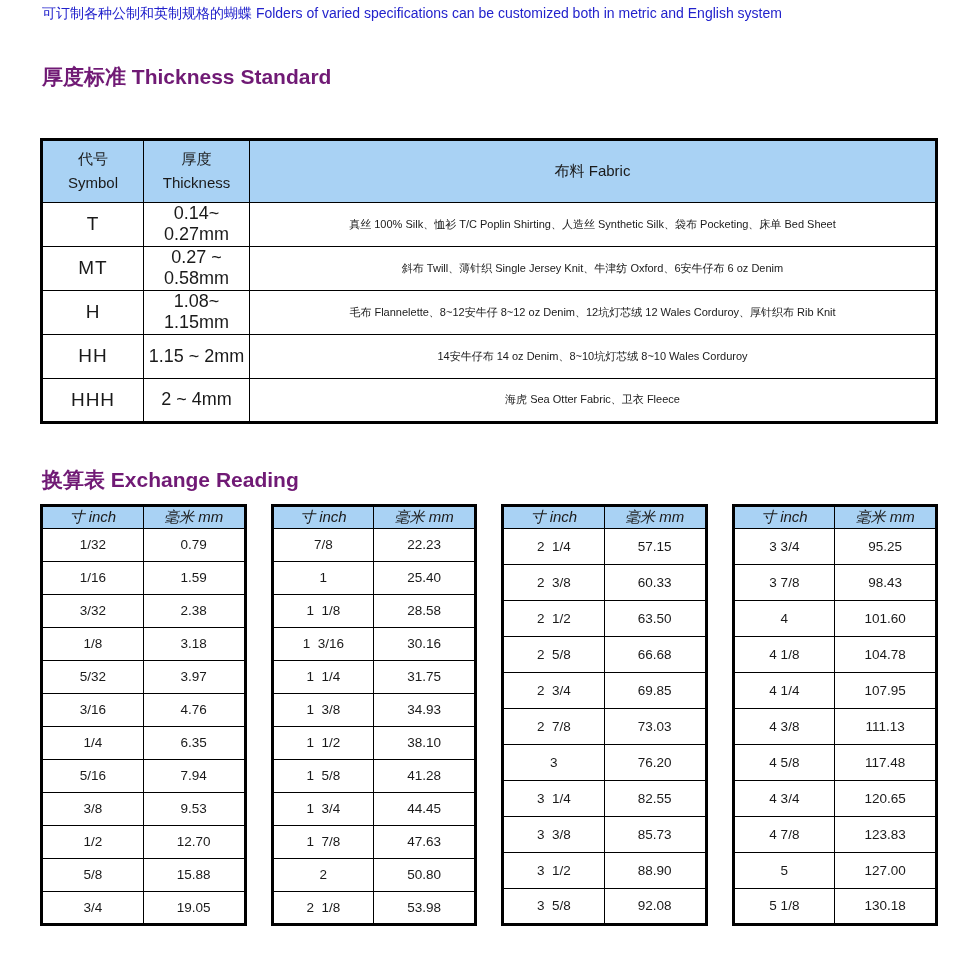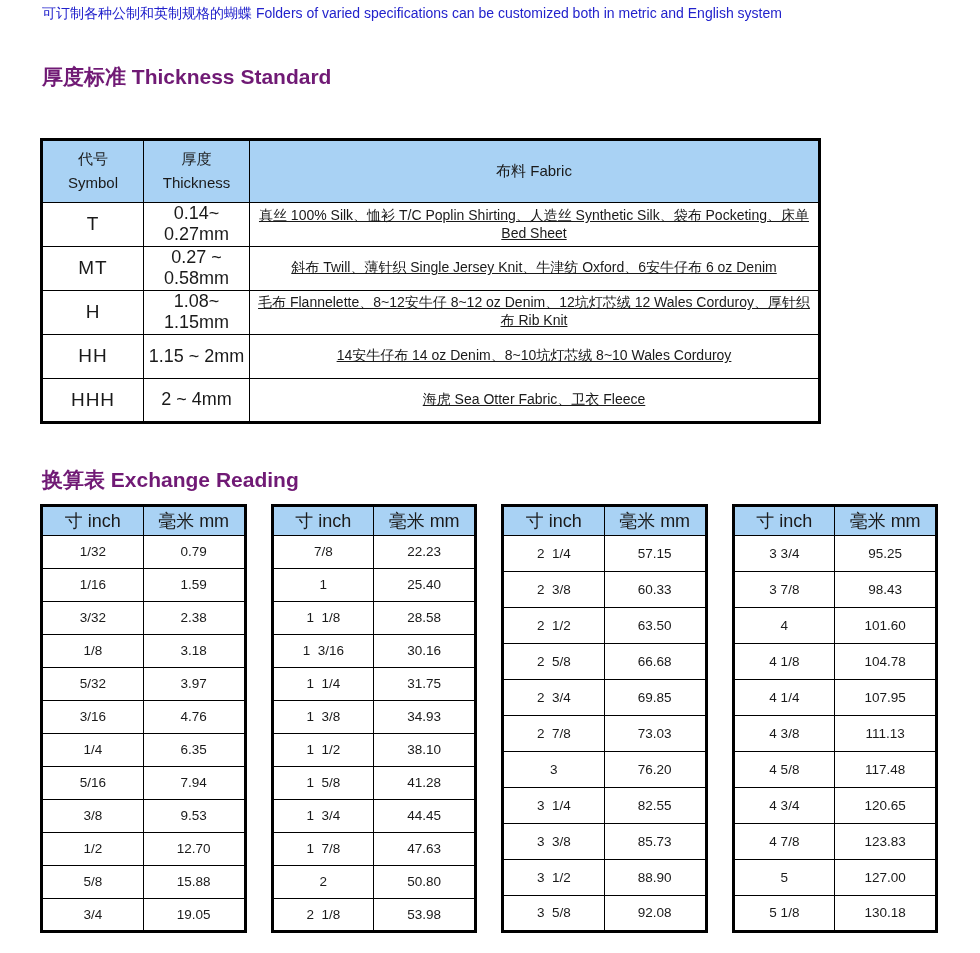--- a/index.html
+++ b/index.html
@@ -29,21 +29,21 @@
     font-weight:bold;
     color:#701a75;
     margin:0 0 10px 2px;
   }
   .title-1{margin-top:41px;}
   .title-2{margin-top:42px;}
 
   
   table{border-collapse:collapse;}
   table.thickness{
-    width:781px;
+    width:898px;
     border:3px solid var(--border-black);
     table-layout:fixed;
     margin-top:47px;
   }
   table.thickness th, table.thickness td{
     border:1px solid var(--border-black);
     text-align:center;
     vertical-align:middle;
     padding:0 4px;
   }
@@ -52,21 +52,21 @@
     font-weight:normal;
     height:63px;
     font-size:15px;
     line-height:1.6;
   }
   col.c-symbol{width:102px;}
   col.c-thick{width:106px;}
   table.thickness td{height:44px;}
   table.thickness td.symbol{font-size:19px;letter-spacing:1px;}
   table.thickness td.thickness{font-size:18px;}
-  table.thickness td.fabric{font-size:14px;text-decoration:underline;}
+  table.thickness td.fabric{font-size:11px;}
 
   
   .exchange-row{
     display:flex;
     gap:24px;
     margin-top:10px;
   }
   table.exchange{
     width:206.5px;
     border:3px solid var(--border-black);
@@ -74,22 +74,23 @@
   }
   table.exchange th, table.exchange td{
     border:1px solid var(--border-black);
     text-align:center;
     vertical-align:middle;
     padding:0;
   }
   table.exchange th{
     background:var(--header-blue);
     font-weight:normal;
-    font-size:18px;
-    height:30px;
+    font-size:15px;
+    height:23px;
+    font-style:italic;
   }
   table.exchange td{
     height:33px;
     font-size:13.5px;
     white-space:pre;
   }
 </style>
 </head>
 <body>
 

